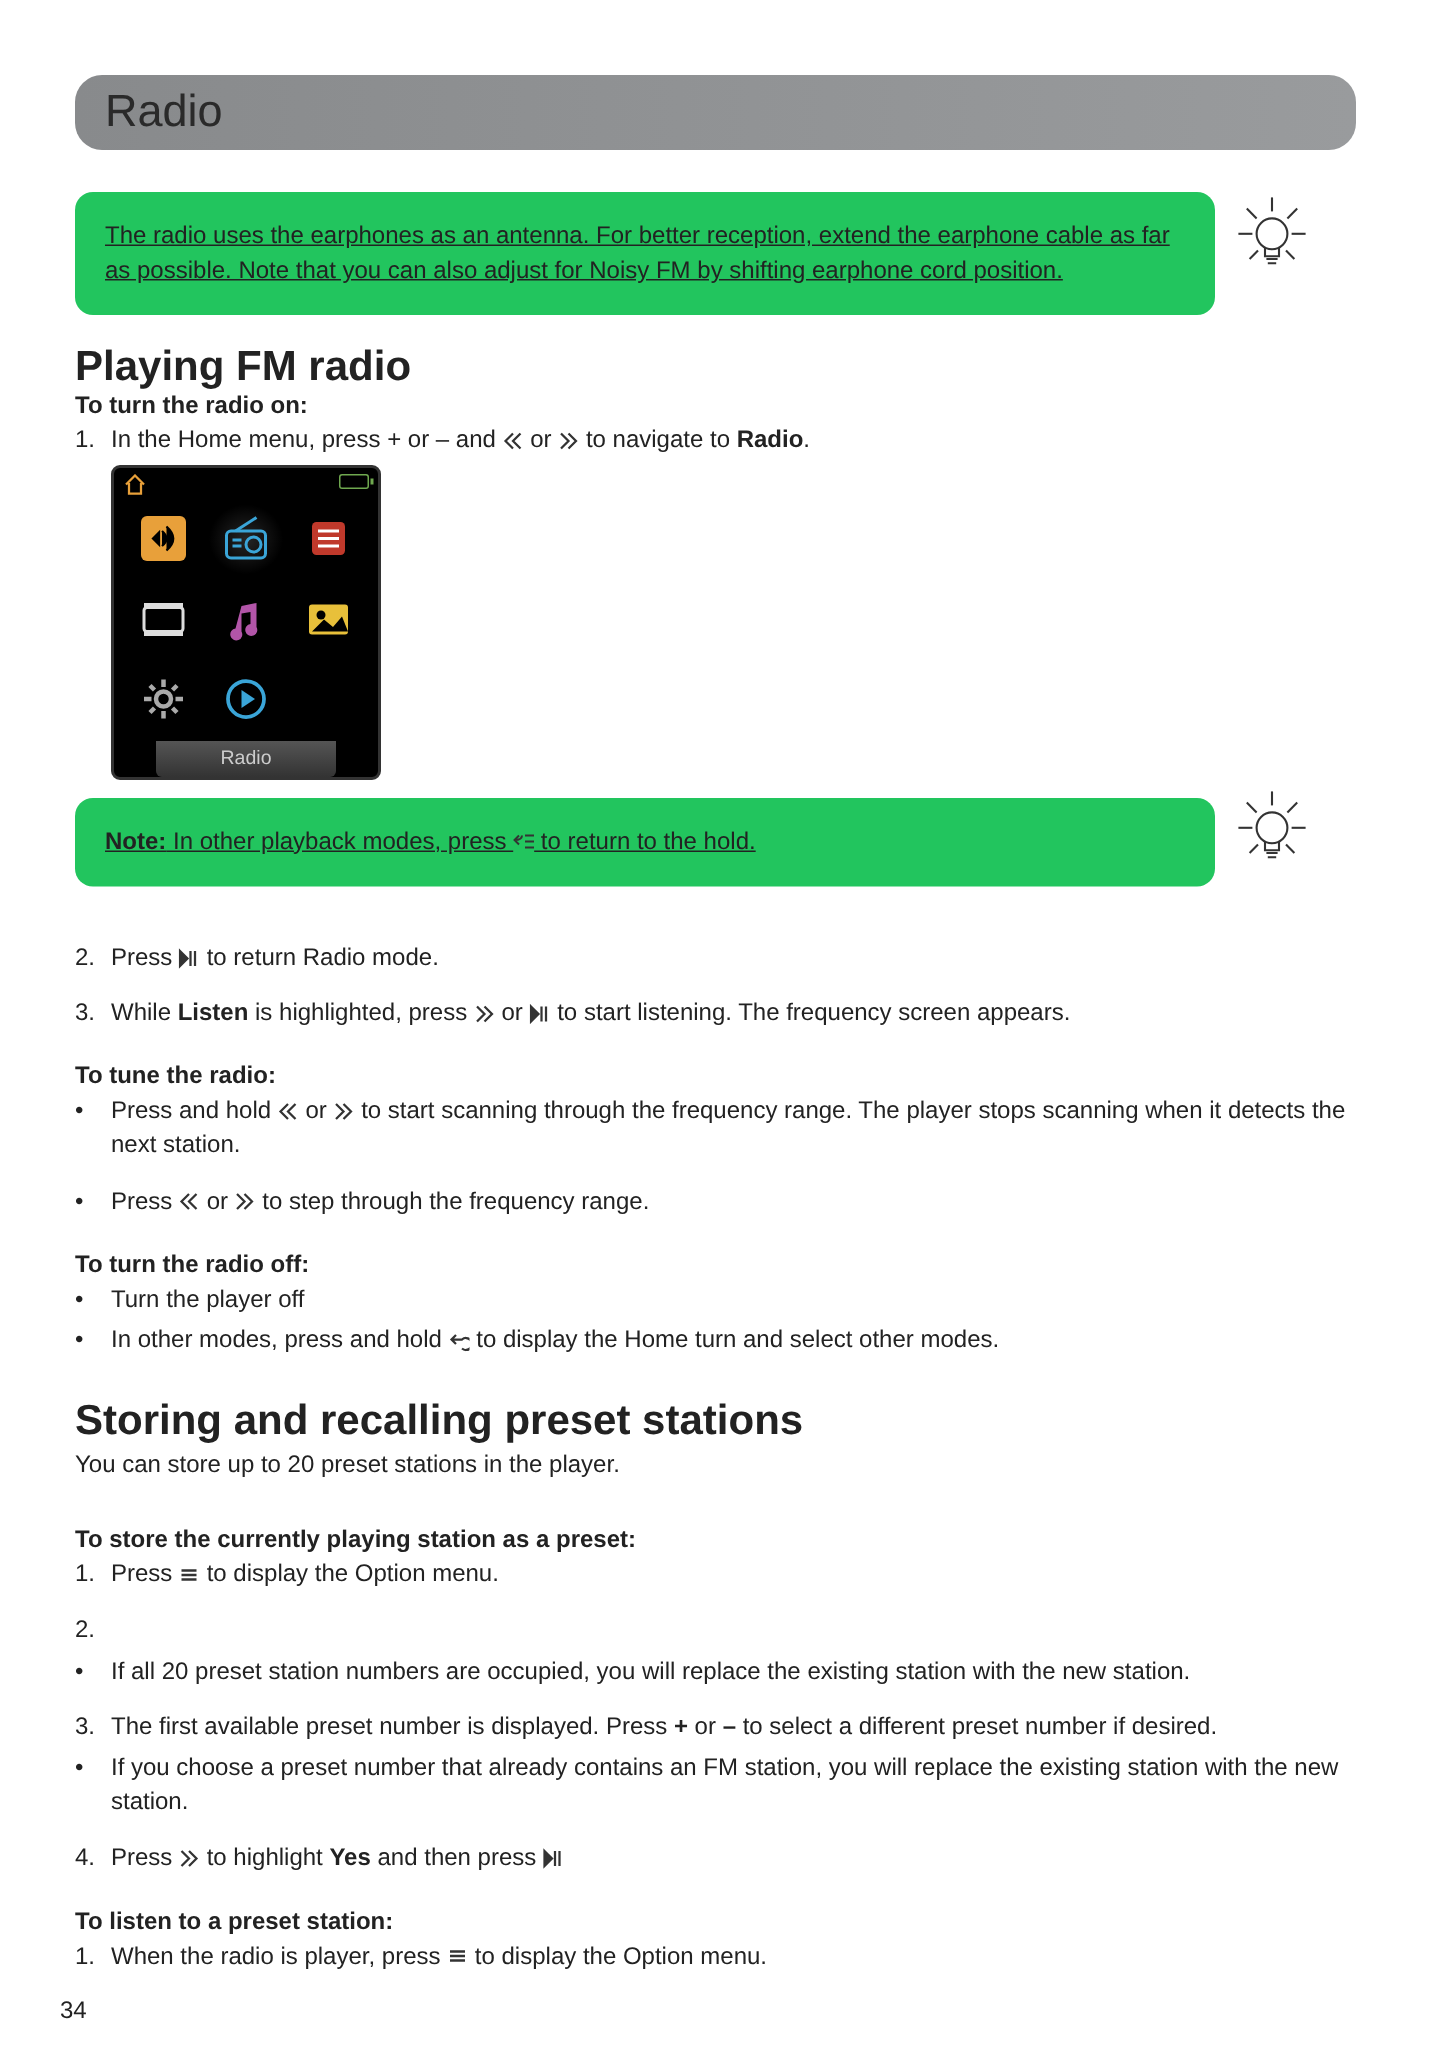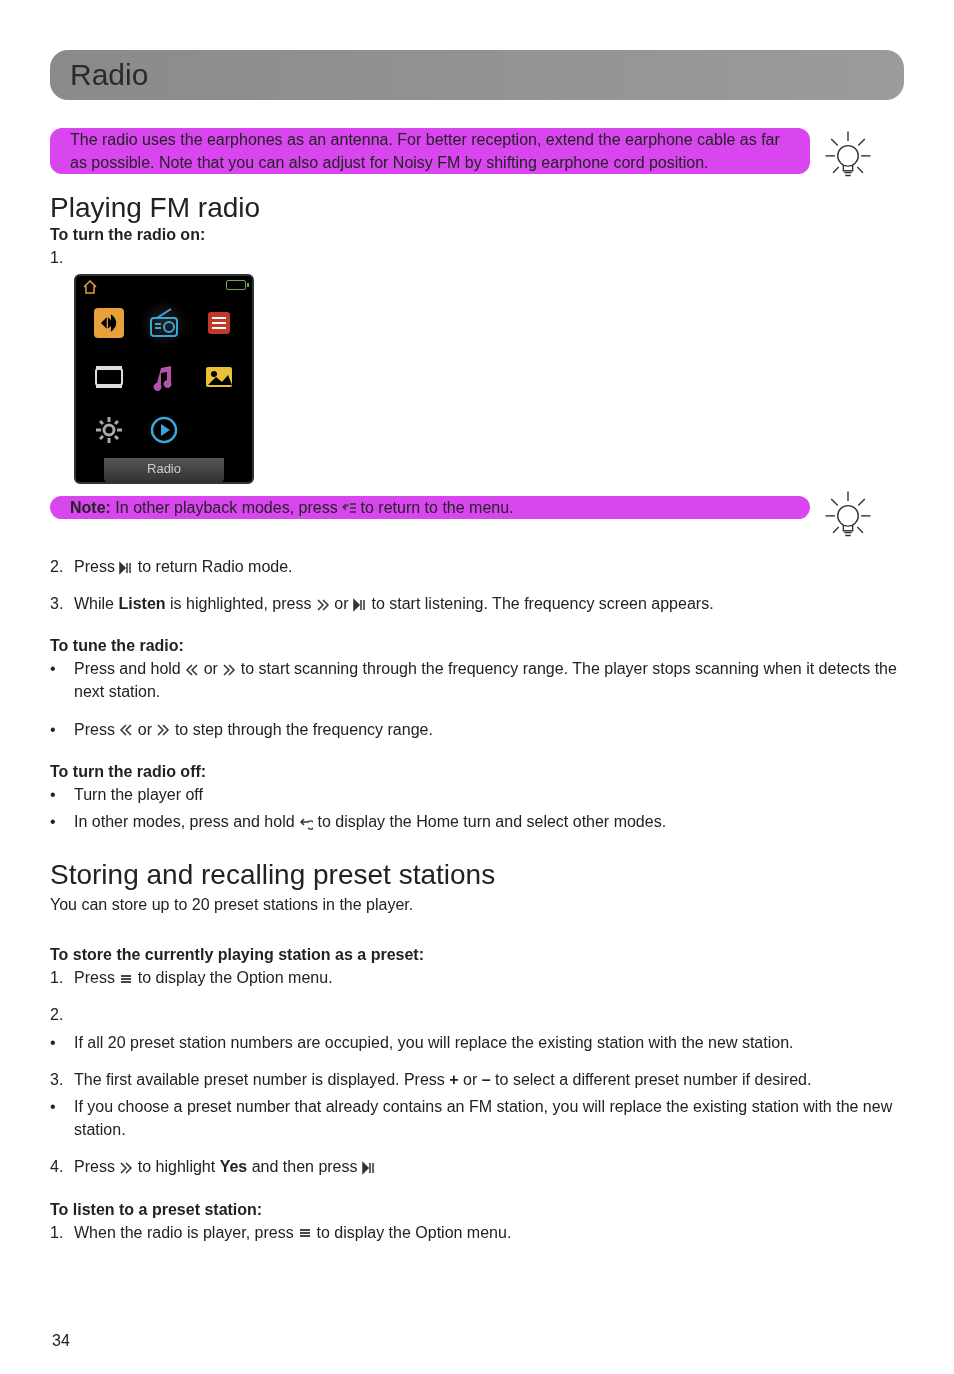--- a/index.html
+++ b/index.html
@@ -20,40 +20,41 @@
       background: linear-gradient(to right, #888a8c 0%, #999b9d 100%);
       border-radius: 18px;
       padding: 8px 20px;
       color: #2a2a2a;
       font-size: 30px;
       font-weight: 400;
       margin-bottom: 28px;
       width: 100%;
     }
     .tip-box {
-      background: #d946ef;
+      background: #22c55e;
       border-radius: 12px;
-      padding: 0 20px;
+      padding: 18px 20px;
       margin: 0 0 18px 0;
       font-size: 16px;
       line-height: 1.45;
       position: relative;
       width: 760px;
+      text-decoration: underline;
     }
     .tip-icon {
       position: absolute;
       right: -66px;
       top: -2px;
       width: 56px;
       height: 56px;
     }
     .tip-icon svg { width: 100%; height: 100%; }
     h2.sub {
       font-size: 28px;
-      font-weight: 400;
+      font-weight: 700;
       margin-top: 4px;
       margin-bottom: 2px;
     }
     .bold-line {
       font-weight: 700;
       font-size: 16px;
       margin-bottom: 2px;
     }
     .step {
       font-size: 16px;
@@ -146,21 +147,21 @@
       vertical-align: middle;
       width: 14px;
       height: 14px;
     }
     .inline-icon svg { width: 100%; height: 100%; display: block; }
     .spacer { height: 18px; }
     .spacer-sm { height: 10px; }
     .page-num {
       position: absolute;
       bottom: 24px;
-      left: 52px;
+      left: 40px;
       font-size: 16px;
       text-align: right;
     }
     b { font-weight: 700; }
   </style>
 </head>
 <body>
 
 <div class="section-header">
   <span>Radio</span>
@@ -186,20 +187,27 @@
         </svg>
   </span>
 </div>
 </div>
 
 <h2 class="sub">Playing FM radio</h2>
 <div class="bold-line">To turn the radio on:</div>
 
 <div class="num-row">
   <span class="num">1.</span>
+  <span>
+    <span>In the Home menu, press + or – and </span><span class="inline-icon"><svg viewBox="0 0 14 14">
+          <path d="M7 2 L2 7 L7 12 M12 2 L7 7 L12 12" stroke="#333" stroke-width="1.5" fill="none"></path>
+        </svg></span><span> or </span><span class="inline-icon"><svg viewBox="0 0 14 14">
+          <path d="M2 2 L7 7 L2 12 M7 2 L12 7 L7 12" stroke="#333" stroke-width="1.5" fill="none"></path>
+        </svg></span><span> to navigate to </span><b>Radio</b><span>.</span>
+  </span>
 </div>
 
 <div class="device-screenshot">
   <div class="ds-top">
     <span class="ds-home"><svg viewBox="0 0 16 14">
           <path d="M2 7 L8 1 L14 7 M4 6 L4 13 L12 13 L12 6" stroke="#e8a03a" stroke-width="1.5" fill="none"></path>
         </svg></span>
     <span class="ds-batt"><span class="ds-batt-fill"></span></span>
   </div>
   <div class="ds-grid">
@@ -268,21 +276,21 @@
       </div>
     <div class="ds-cell"></div>
   </div>
   <div class="ds-label">Radio</div>
 </div>
 
 <div style="position:relative;">
 <div class="tip-box">
   <b>Note:</b><span> In other playback modes, press </span><span class="inline-icon"><svg viewBox="0 0 14 14">
           <path d="M4 3 L1 6 L4 9 M1 6 Q6 6 6 3 M8 3 L14 3 M8 7 L14 7 M8 11 L14 11" stroke="#333" stroke-width="1.3" fill="none"></path>
-        </svg></span><span> to return to the menu.</span>
+        </svg></span><span> to return to the hold.</span>
   <span class="tip-icon" style="top:-10px;">
     <svg viewBox="0 0 60 60">
           <g stroke="#333" stroke-width="1.5" fill="none">
             <circle cx="30" cy="32" r="11" fill="#fff"></circle>
             <path d="M25 42 L25 48 L35 48 L35 42"></path>
             <path d="M26 50 L34 50 M27 53 L33 53"></path>
             <line x1="30" y1="6" x2="30" y2="16"></line>
             <line x1="12" y1="14" x2="19" y2="21"></line>
             <line x1="48" y1="14" x2="41" y2="21"></line>
             <line x1="6" y1="32" x2="16" y2="32"></line>

